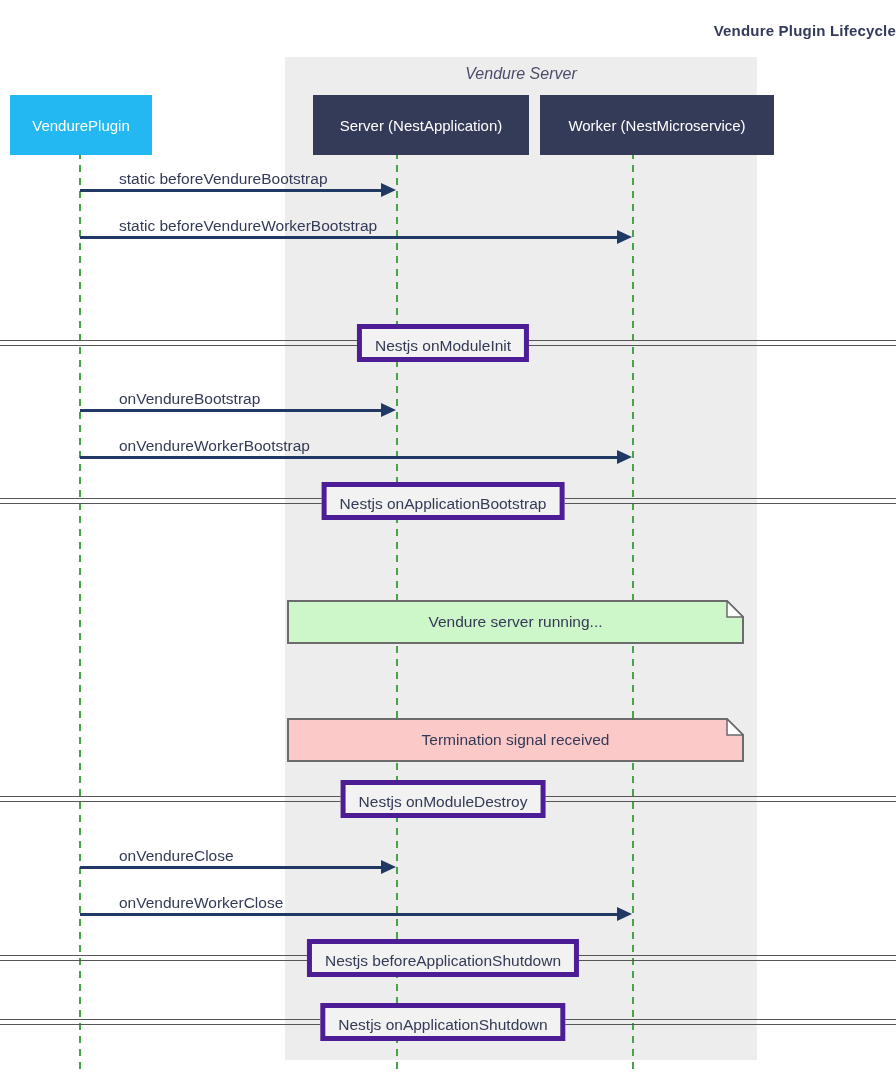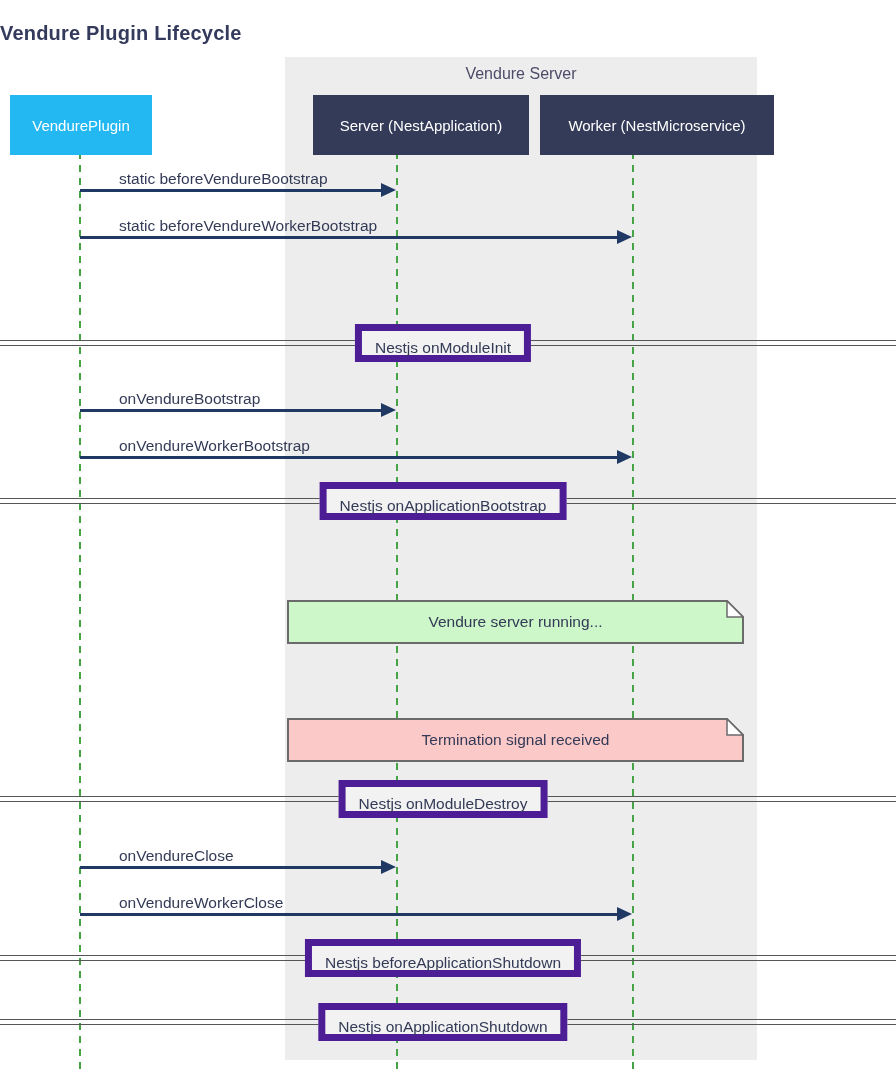--- a/index.html
+++ b/index.html
@@ -1,25 +1,25 @@
 <!DOCTYPE html>
 <html><head>
 <meta charset="utf-8">
 <style>
   html,body{margin:0;padding:0;background:#ffffff;}
   #stage{
     position:relative;width:896px;height:1080px;background:#ffffff;overflow:hidden;
     font-family:"Liberation Sans","DejaVu Sans",sans-serif;color:#333a56;
   }
   .title{
-    position:absolute;top:22px;left:0;width:896px;text-align:left;
-    font-size:20px;font-weight:bold;color:#333a5c;letter-spacing:.2px;
+    position:absolute;top:22px;left:0;width:896px;text-align:right;
+    font-size:15px;font-weight:bold;color:#333a5c;letter-spacing:.2px;
   }
   .panel{position:absolute;left:285px;top:57px;width:472px;height:1003px;background:#ededed;}
-  .panel-label{position:absolute;left:285px;top:65px;width:472px;text-align:center;font-size:16px;color:#4c4c6a;}
+  .panel-label{position:absolute;left:285px;top:65px;width:472px;text-align:center;font-size:16px;color:#4c4c6a;font-style:italic;}
   .lifeline{
     position:absolute;top:139px;width:2px;height:930px;
     background:repeating-linear-gradient(to bottom,#46a346 0 7px,transparent 7px 13px);
   }
   .participant{
     position:absolute;top:95px;height:60px;display:flex;align-items:center;justify-content:center;
     font-size:15px;color:#ffffff;white-space:nowrap;box-sizing:border-box;
   }
   .p-plugin{left:10px;width:142px;background:#24b8f2;}
   .p-dark{background:#343b58;margin-left:24px;}
@@ -33,21 +33,21 @@
     border-left:15px solid #1f3864;border-top:7px solid transparent;border-bottom:7px solid transparent;
   }
   .divider{position:absolute;left:0;width:896px;height:0;}
   .divider-lines{
     position:absolute;left:0;right:0;top:-3px;height:4px;
     border-top:1.5px solid #565656;border-bottom:1.5px solid #565656;
   }
   .divider-box{
     position:absolute;top:-19px;left:443px;transform:translateX(-50%);
     height:38px;line-height:34px;padding:0 13px;box-sizing:border-box;
-    background:#f2f2f2;border:7px solid #4c1d95;
+    background:#f2f2f2;border:5px solid #4c1d95;
     font-size:15.5px;color:#333a56;white-space:nowrap;
   }
   .note{position:absolute;left:287px;width:457px;height:59px;}
   .note svg{position:absolute;left:0;top:0;}
   .note .shape{stroke:#6b6b6b;stroke-width:2;}
   .note-green .shape{fill:#cdf7c9;}
   .note-pink .shape{fill:#fcc9c9;}
   .note .flap{fill:#ffffff;stroke:#6b6b6b;stroke-width:1.5;}
   .note-label{
     position:absolute;left:0;top:0;width:100%;height:44px;line-height:44px;

